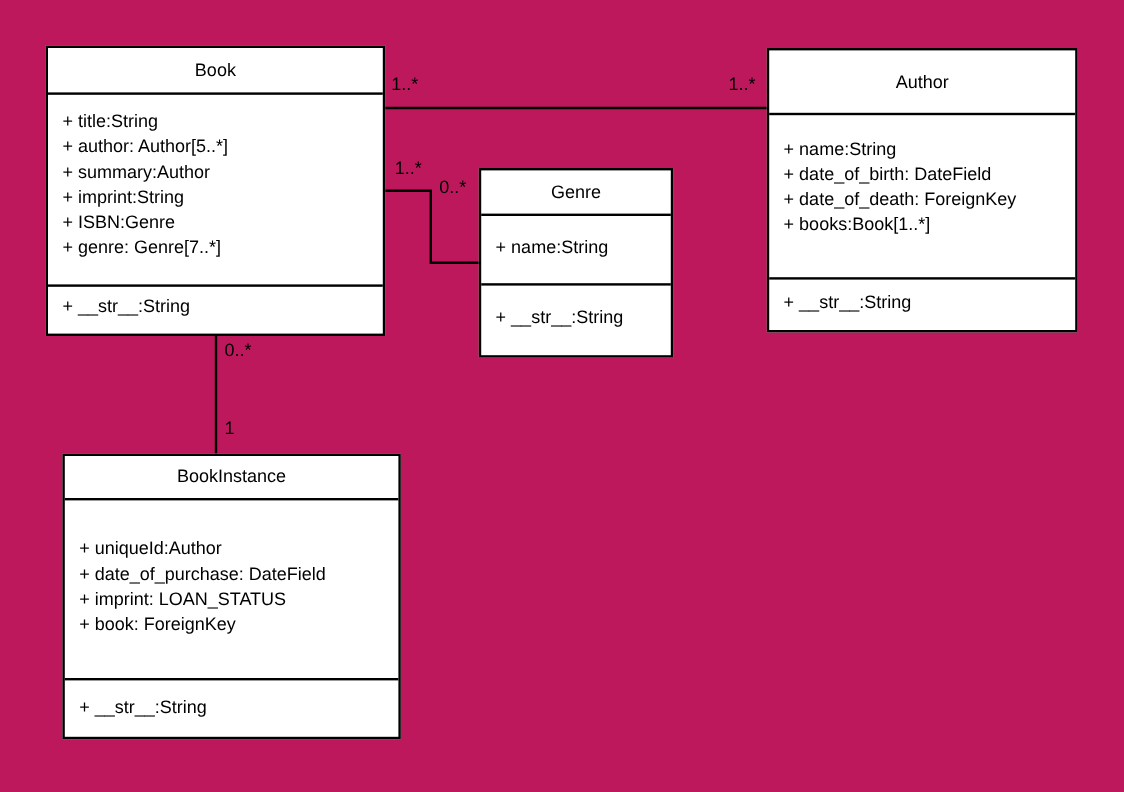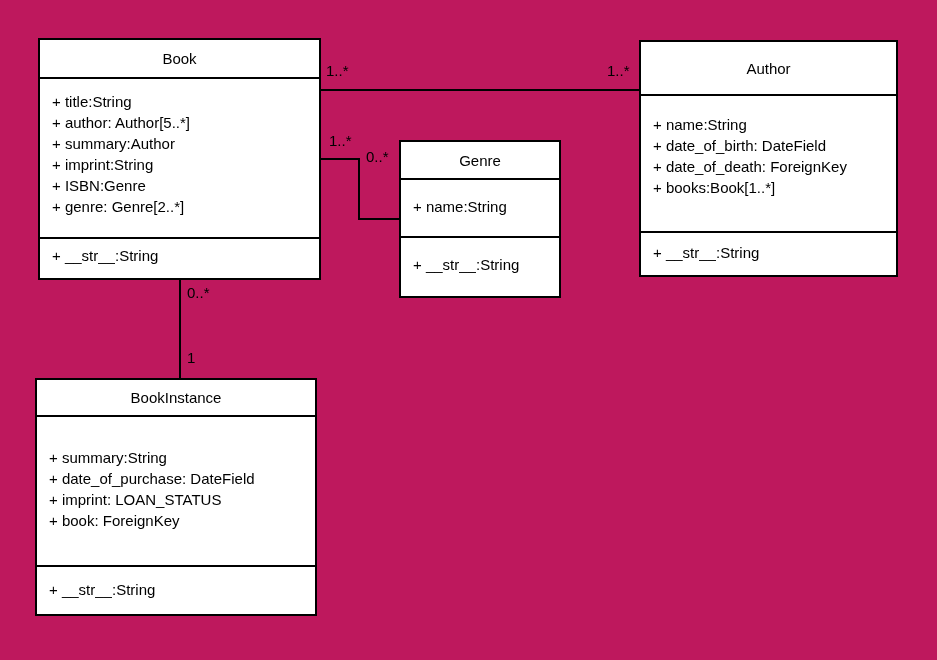--- a/index.html
+++ b/index.html
@@ -82,21 +82,21 @@
   </svg>
 
   <div class="uml-class" style="left:38px; top:38px; width:283px; height:242px;">
     <div class="uml-header" style="height:39px;">Book</div>
     <div class="uml-attrs" style="padding-top:12px;">
       <div class="uml-line">+ title:String</div>
       <div class="uml-line">+ author: Author[5..*]</div>
       <div class="uml-line">+ summary:Author</div>
       <div class="uml-line">+ imprint:String</div>
       <div class="uml-line">+ ISBN:Genre</div>
-      <div class="uml-line">+ genre: Genre[2..*]</div>
+      <div class="uml-line">+ genre: Genre[7..*]</div>
     </div>
     <div class="uml-methods" style="height:41px; padding-top:6px;">
       <div class="uml-line">+ __str__:String</div>
     </div>
   </div>
 
   <div class="uml-class" style="left:639px; top:40px; width:259px; height:237px;">
     <div class="uml-header" style="height:54px;">Author</div>
     <div class="uml-attrs" style="padding-top:18px;">
       <div class="uml-line">+ name:String</div>
@@ -112,24 +112,24 @@
   <div class="uml-class" style="left:399px; top:140px; width:162px; height:158px;">
     <div class="uml-header" style="height:38px;">Genre</div>
     <div class="uml-attrs" style="padding-top:16px;">
       <div class="uml-line">+ name:String</div>
     </div>
     <div class="uml-methods" style="height:60px; padding-top:16px;">
       <div class="uml-line">+ __str__:String</div>
     </div>
   </div>
 
-  <div class="uml-class" style="left:35px; top:378px; width:282px; height:238px;">
+  <div class="uml-class" style="left:52px; top:378px; width:282px; height:238px;">
     <div class="uml-header" style="height:37px;">BookInstance</div>
     <div class="uml-attrs" style="padding-top:30px;">
-      <div class="uml-line">+ summary:String</div>
+      <div class="uml-line">+ uniqueId:Author</div>
       <div class="uml-line">+ date_of_purchase: DateField</div>
       <div class="uml-line">+ imprint: LOAN_STATUS</div>
       <div class="uml-line">+ book: ForeignKey</div>
     </div>
     <div class="uml-methods" style="height:49px; padding-top:12px;">
       <div class="uml-line">+ __str__:String</div>
     </div>
   </div>
 
   <span class="multiplicity" style="left:326px; top:62px;">1..*</span>

